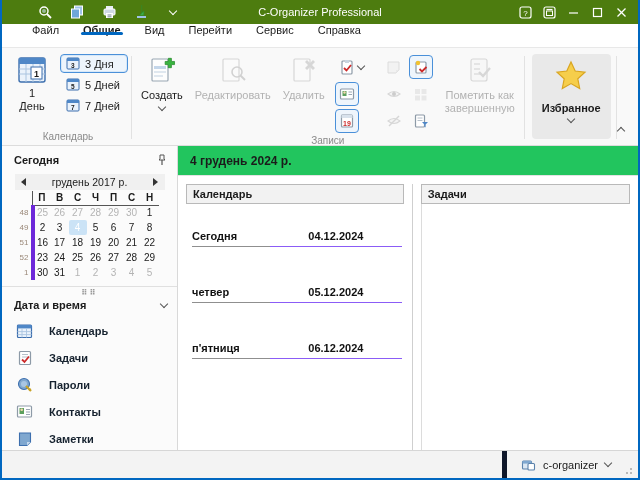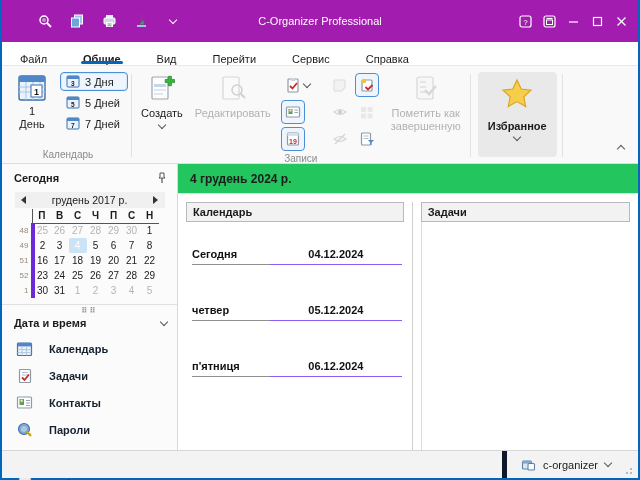--- a/index.html
+++ b/index.html
@@ -2,29 +2,29 @@
 <html><head>
 <meta charset="utf-8">
 <style>
   * { margin:0; padding:0; box-sizing:border-box; }
   html,body { width:640px; height:480px; overflow:hidden; }
   body { font-family:"Liberation Sans","DejaVu Sans",sans-serif; font-size:11px; color:#1b1b1b; background:#fff; }
 
   .window { width:640px; height:480px; border:2px solid #0067c0; border-top:none; display:flex; flex-direction:column; background:#fff; }
 
   
-  .titlebar { height:42px; background:#a21caf; display:flex; align-items:center; color:#fff; flex:0 0 auto;justify-content:center; }
+  .titlebar { height:24px; background:#4d7c0f; display:flex; align-items:center; color:#fff; flex:0 0 auto;justify-content:center; }
   .qat { display:flex; align-items:center; gap:14px; padding-left:34px; width:200px; }
   .qat .tbtn { display:flex; align-items:center; justify-content:center; width:18px; height:18px; }
   .title { flex:1; text-align:center; font-size:11px; color:#fff; }
   .winctrl { display:flex; align-items:center; gap:2px; padding-right:6px; width:200px; justify-content:flex-end; }
   .winctrl .tbtn { width:22px; height:18px; display:flex; align-items:center; justify-content:center; }
 
   
-  .menubar { height:24px; background:#fff; display:flex; align-items:flex-end; padding-left:8px; gap:16px; border-bottom:1px solid #e8e8e8; flex:0 0 auto; }
+  .menubar { height:24px; background:#fff; display:flex; align-items:flex-start; padding-left:20px; gap:4px; border-bottom:1px solid #e8e8e8; flex:0 0 auto; }
   .menu-item { padding:0 10px; display:flex; align-items:center; color:#1b1b1b; position:relative; cursor:default; }
   .menu-item.sel { font-weight:bold; }
   .menu-item.sel::after { content:""; position:absolute; left:8px; right:8px; bottom:1px; height:3px; background:#0067c0; border-radius:2px; }
 
   
   .ribbon { height:98px; background:#f9f9f9; border-bottom:1px solid #dcdcdc; display:flex; align-items:stretch; padding:4px 4px 0 6px; flex:0 0 auto; position:relative; }
   .rgroup { display:flex; flex-direction:column; }
   .rgroup-content { flex:1; display:flex; align-items:flex-start; }
   .rgroup-label { text-align:center; color:#8a8a8a; font-size:10px; padding:2px 0 3px; }
   .vsep { width:1px; background:#e2e2e2; margin:4px 3px 6px; }
@@ -254,20 +254,27 @@
           <div class="blabel">Создать</div>
           <span class="chev down" style="margin-top:2px"></span>
         </div>
         <div class="bigbtn disabled">
           <svg width="28" height="30" viewBox="0 0 28 30">
               <rect x="4" y="3" width="16" height="22" rx="1" fill="#fdfdfd" stroke="#9aa7b4" stroke-width="1.2"></rect>
               <circle cx="18" cy="16" r="5" fill="none" stroke="#8d9aa7" stroke-width="1.6"></circle>
               <line x1="21.5" y1="19.5" x2="26" y2="24" stroke="#8d9aa7" stroke-width="2"></line>
             </svg>
           <div class="blabel">Редактировать</div>
+        </div>
+        <div class="bigbtn disabled">
+          <svg width="28" height="30" viewBox="0 0 28 30">
+              <rect x="4" y="3" width="16" height="22" rx="1" fill="#fdfdfd" stroke="#9aa7b4" stroke-width="1.2"></rect>
+              <path d="M17 4 l3 3 3-3 2 2-3 3 3 3-2 2-3-3-3 3-2-2 3-3-3-3z" fill="#a6a6a6"></path>
+            </svg>
+          <div class="blabel">Удалить</div>
         </div>
 
         <div class="smallcol">
           <span class="sbtn withchev" style="width:34px">
             <svg width="16" height="16" viewBox="0 0 16 16">
                 <rect x="3" y="2" width="10" height="13" rx="1" fill="#fff" stroke="#8d9aa7" stroke-width="1.2"></rect>
                 <rect x="6" y="1" width="4" height="3" fill="#c9d4df"></rect>
                 <path d="M5 9 l2.5 2.5 L12 6" fill="none" stroke="#cc2a2a" stroke-width="1.8"></path>
               </svg>
             <span class="chev down" style="margin-left:3px"></span>
@@ -478,41 +485,41 @@
                 <rect x="2.5" y="1.5" width="11" height="13" rx="1" fill="#fff" stroke="#8d9aa7" stroke-width="1.2"></rect>
                 <line x1="5" y1="4.5" x2="11" y2="4.5" stroke="#b6c0ca" stroke-width="1"></line>
                 <line x1="5" y1="7" x2="11" y2="7" stroke="#b6c0ca" stroke-width="1"></line>
                 <path d="M5 9.5 l2.5 2.5 L12 6.5" fill="none" stroke="#cc2a2a" stroke-width="1.8"></path>
               </svg>
             </span>
             <span>Задачи</span>
           </li>
           <li>
             <span class="nicon">
+              <svg width="16" height="16" viewBox="0 0 16 16">
+                <circle cx="7" cy="7" r="5.5" fill="#7fa7cf" stroke="#3d6fae" stroke-width="1.1"></circle>
+                <circle cx="7" cy="7" r="3" fill="#a9c6e4"></circle>
+                <path d="M9 9 l5 5" stroke="#c8a226" stroke-width="2.2"></path>
+                <path d="M12.2 13.4 l1.6-1.6" stroke="#c8a226" stroke-width="1.4"></path>
+              </svg>
+            </span>
+            <span>Пароли</span>
+          </li>
+          <li>
+            <span class="nicon">
               <svg width="17" height="15" viewBox="0 0 17 15">
                 <rect x="1.5" y="2" width="14" height="11" rx="1" fill="#fff" stroke="#8d9aa7" stroke-width="1.2"></rect>
                 <rect x="3.5" y="4" width="4.5" height="6" fill="#5da05d"></rect>
                 <circle cx="5.7" cy="5.8" r="1.3" fill="#f4d7b0"></circle>
                 <line x1="10" y1="5.5" x2="14" y2="5.5" stroke="#9aa7b4" stroke-width="1"></line>
                 <line x1="10" y1="8" x2="14" y2="8" stroke="#9aa7b4" stroke-width="1"></line>
                 <line x1="10" y1="10.5" x2="14" y2="10.5" stroke="#9aa7b4" stroke-width="1"></line>
               </svg>
             </span>
             <span>Контакты</span>
-          </li>
-          <li>
-            <span class="nicon">
-              <svg width="16" height="16" viewBox="0 0 16 16">
-                <circle cx="7" cy="7" r="5.5" fill="#7fa7cf" stroke="#3d6fae" stroke-width="1.1"></circle>
-                <circle cx="7" cy="7" r="3" fill="#a9c6e4"></circle>
-                <path d="M9 9 l5 5" stroke="#c8a226" stroke-width="2.2"></path>
-                <path d="M12.2 13.4 l1.6-1.6" stroke="#c8a226" stroke-width="1.4"></path>
-              </svg>
-            </span>
-            <span>Пароли</span>
           </li>
           <li>
             <span class="nicon">
               <svg width="16" height="16" viewBox="0 0 16 16">
                 <path d="M2.5 2 h11 v9 l-3.5 3.5 H2.5 z" fill="#7fa7cf" stroke="#3d6fae" stroke-width="1.1"></path>
                 <path d="M13.5 11 l-3.5 3.5 v-3.5 z" fill="#c4d8ec"></path>
               </svg>
             </span>
             <span>Заметки</span>
           </li>

